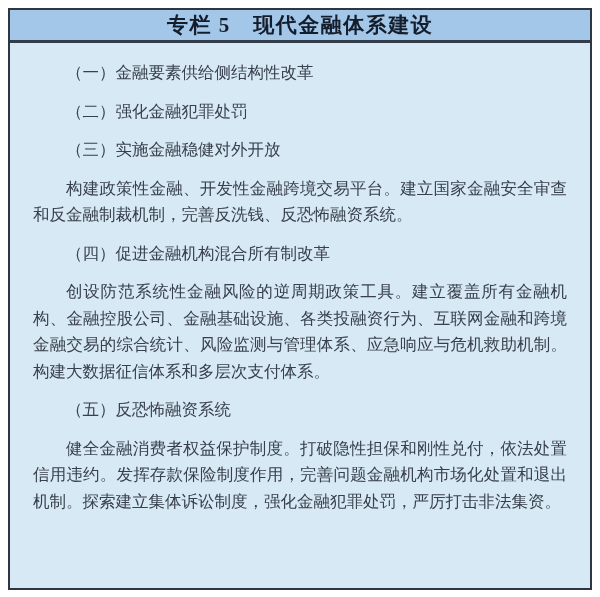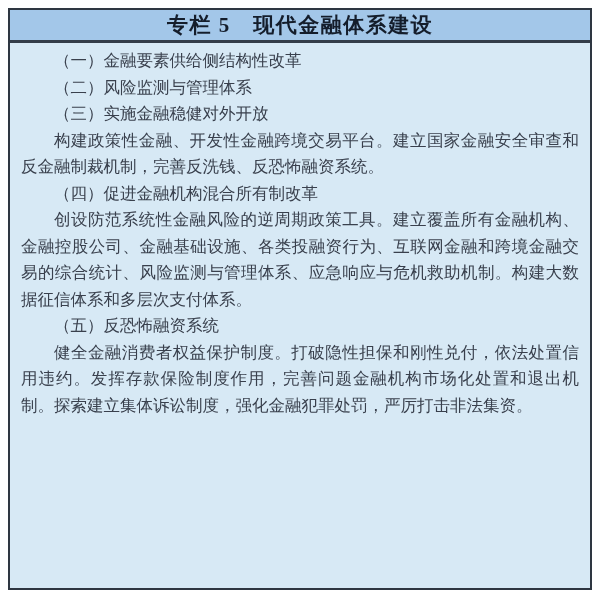--- a/index.html
+++ b/index.html
@@ -45,35 +45,35 @@
     background: #d7e9f5;
     flex: 1 1 auto;
     padding: 5px 11px 5px 11px;
     font-size: 16.5px;
     line-height: 26.5px;
     color: #39404d;
     text-align: justify;
     overflow: hidden;
   }
   .box-body p {
-    margin: 0;
+    margin: 12px;
     text-indent: 2em;
   }
 </style>
 </head>
 <body>
 
 <div class="page">
   <div class="box">
     <div class="box-header">
       <span class="box-title">专栏 5　现代金融体系建设</span>
     </div>
     <div class="box-body">
       <p class="heading">（一）金融要素供给侧结构性改革</p>
-      <p class="heading">（二）风险监测与管理体系</p>
+      <p class="heading">（二）强化金融犯罪处罚</p>
       <p class="heading">（三）实施金融稳健对外开放</p>
       <p class="para">构建政策性金融、开发性金融跨境交易平台。建立国家金融安全审查和反金融制裁机制，完善反洗钱、反恐怖融资系统。</p>
       <p class="heading">（四）促进金融机构混合所有制改革</p>
       <p class="para">创设防范系统性金融风险的逆周期政策工具。建立覆盖所有金融机构、金融控股公司、金融基础设施、各类投融资行为、互联网金融和跨境金融交易的综合统计、风险监测与管理体系、应急响应与危机救助机制。构建大数据征信体系和多层次支付体系。</p>
       <p class="heading">（五）反恐怖融资系统</p>
       <p class="para">健全金融消费者权益保护制度。打破隐性担保和刚性兑付，依法处置信用违约。发挥存款保险制度作用，完善问题金融机构市场化处置和退出机制。探索建立集体诉讼制度，强化金融犯罪处罚，严厉打击非法集资。</p>
     </div>
   </div>
 </div>
 

